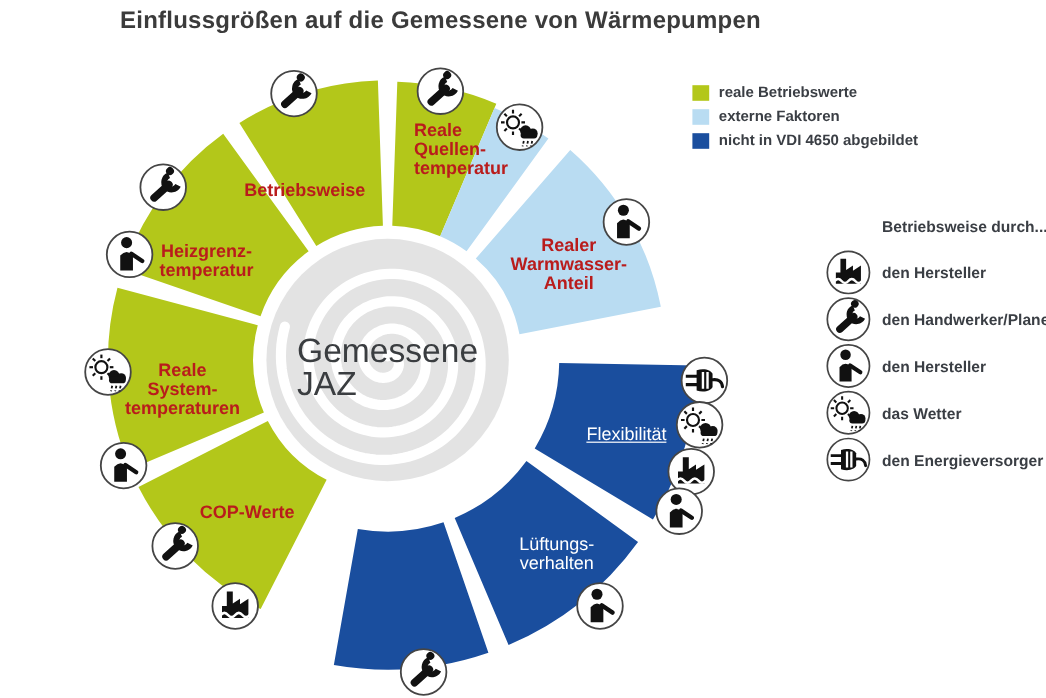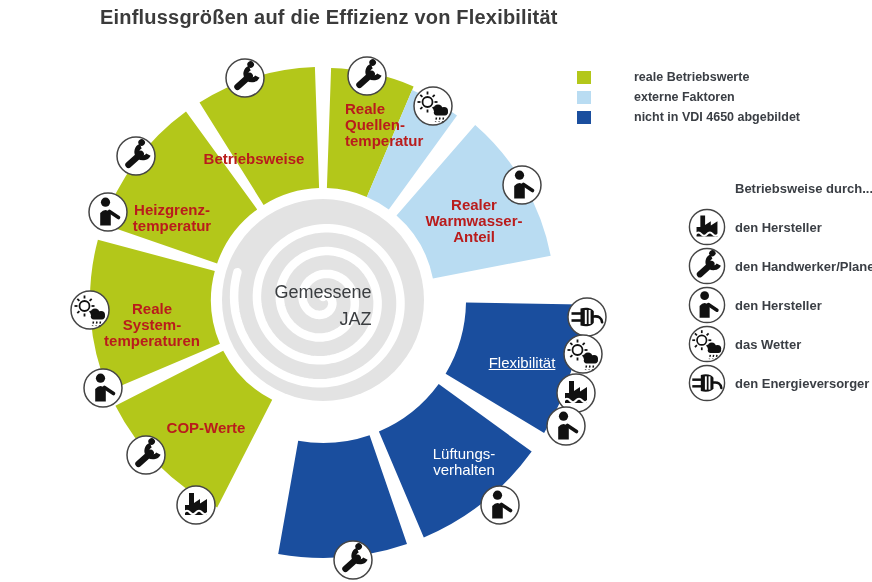--- a/index.html
+++ b/index.html
@@ -6,25 +6,25 @@
   .stage{position:relative;width:872px;height:582px;background:#fff;overflow:hidden;
          font-family:"Liberation Sans",sans-serif;}
   .title{position:absolute;left:100px;top:6px;font-size:20px;font-weight:700;color:#3b3b3b;letter-spacing:.2px;}
   #wheel{position:absolute;left:0;top:0;}
   #segment-labels{position:absolute;left:0;top:0;width:872px;height:582px;pointer-events:none;}
   .seg-label{position:absolute;font-size:15px;line-height:16px;font-weight:600;color:#b91c1c;
              text-align:center;transform:translateX(-50%);white-space:nowrap;}
   .seg-label.light{color:#ffffff;font-weight:400;}
   .seg-label.left{transform:none;text-align:left;}
   .center-label{position:absolute;left:323px;top:279px;transform:translateX(-50%);
-                font-size:18px;line-height:27px;color:#3a3d40;text-align:right;white-space:nowrap;}
+                font-size:28px;line-height:27px;color:#3a3d40;text-align:left;white-space:nowrap;}
   .legend{position:absolute;left:577px;top:70px;}
   .legend-row{display:flex;align-items:center;height:14px;margin-bottom:6px;}
   .legend-swatch{width:14px;height:13px;margin-right:8px;flex:none;}
-  .legend-label{font-size:12.5px;color:#3a3e44;font-weight:600;white-space:nowrap;margin-left:35px;}
+  .legend-label{font-size:12.5px;color:#3a3e44;font-weight:600;white-space:nowrap;}
   .key-heading{position:absolute;left:735px;top:181px;font-size:13px;font-weight:700;color:#3a3e44;white-space:nowrap;}
   .key-list{position:absolute;left:688px;top:208px;}
   .key-row{display:flex;align-items:center;height:38px;margin-bottom:1px;}
   .key-row svg{flex:none;margin-right:9px;}
   .key-label{font-size:13px;color:#3a3e44;font-weight:600;white-space:nowrap;text-align:center;}
 </style>
 </head>
 <body>
 
 <svg aria-hidden="true" style="position:absolute;width:0;height:0">
@@ -72,21 +72,21 @@
     <path d="M13.5 11.5 C20 9.5 25.5 11.5 26.8 14.5 V25.5 C25.5 28.5 20 30.5 13.5 28.5 z" fill="#111"></path>
     <line x1="18.8" y1="13" x2="18.8" y2="27" stroke="#fff" stroke-width="2"></line>
     <line x1="22.6" y1="13" x2="22.6" y2="27" stroke="#fff" stroke-width="2"></line>
     <path d="M26.8 19.5 q7.5 -1 8.3 5.8" fill="none" stroke="#111" stroke-width="2.6" stroke-linecap="round"></path>
   </symbol>
 </defs>
 </svg>
 
 <div class="stage">
 
-  <div class="title">Einflussgrößen auf die Effizienz von Flexibilität</div>
+  <div class="title">Einflussgrößen auf die Gemessene von Wärmepumpen</div>
 
   <svg id="wheel" width="872" height="582" viewBox="0 0 872 582">
     <g id="hub">
         <circle cx="323" cy="300" r="101" fill="#e3e3e3"></circle>
         <path d="M323.0 297.0 L323.2 296.8 L323.4 296.6 L323.6 296.4 L323.9 296.3 L324.1 296.1 L324.4 296.0 L324.7 295.9 L325.0 295.8 L325.4 295.8 L325.7 295.7 L326.1 295.7 L326.5 295.7 L326.8 295.8 L327.2 295.9 L327.6 296.0 L328.0 296.1 L328.4 296.3 L328.7 296.5 L329.1 296.7 L329.5 297.0 L329.8 297.3 L330.2 297.6 L330.5 298.0 L330.8 298.4 L331.1 298.8 L331.3 299.2 L331.6 299.7 L331.8 300.2 L332.0 300.7 L332.1 301.2 L332.2 301.8 L332.3 302.4 L332.4 303.0 L332.4 303.6 L332.4 304.2 L332.3 304.8 L332.2 305.4 L332.0 306.0 L331.8 306.7 L331.6 307.3 L331.3 307.9 L331.0 308.5 L330.6 309.1 L330.2 309.7 L329.8 310.3 L329.3 310.8 L328.8 311.4 L328.2 311.9 L327.6 312.3 L326.9 312.8 L326.3 313.2 L325.5 313.5 L324.8 313.9 L324.0 314.1 L323.2 314.4 L322.4 314.6 L321.5 314.7 L320.7 314.8 L319.8 314.9 L318.9 314.9 L318.0 314.8 L317.1 314.7 L316.2 314.5 L315.3 314.3 L314.3 314.0 L313.4 313.7 L312.6 313.3 L311.7 312.8 L310.8 312.3 L310.0 311.7 L309.2 311.1 L308.4 310.4 L307.7 309.7 L307.0 308.9 L306.3 308.0 L305.7 307.2 L305.1 306.2 L304.6 305.3 L304.1 304.3 L303.7 303.2 L303.3 302.1 L303.0 301.0 L302.8 299.9 L302.6 298.7 L302.5 297.5 L302.5 296.3 L302.5 295.1 L302.7 293.9 L302.8 292.7 L303.1 291.5 L303.4 290.3 L303.8 289.1 L304.3 287.9 L304.9 286.7 L305.5 285.6 L306.2 284.5 L306.9 283.4 L307.8 282.4 L308.7 281.4 L309.6 280.4 L310.7 279.5 L311.8 278.7 L312.9 277.9 L314.1 277.1 L315.4 276.5 L316.6 275.9 L318.0 275.3 L319.4 274.9 L320.8 274.5 L322.2 274.2 L323.7 274.0 L325.2 273.9 L326.7 273.9 L328.2 273.9 L329.7 274.0 L331.3 274.3 L332.8 274.6 L334.3 275.0 L335.8 275.5 L337.3 276.1 L338.7 276.8 L340.2 277.5 L341.5 278.4 L342.9 279.3 L344.2 280.3 L345.4 281.5 L346.6 282.6 L347.7 283.9 L348.8 285.2 L349.8 286.6 L350.7 288.1 L351.5 289.6 L352.2 291.2 L352.9 292.8 L353.5 294.5 L353.9 296.2 L354.3 297.9 L354.6 299.7 L354.8 301.5 L354.8 303.3 L354.8 305.2 L354.6 307.0 L354.4 308.9 L354.0 310.7 L353.6 312.5 L353.0 314.3 L352.3 316.1 L351.5 317.9 L350.6 319.6 L349.6 321.2 L348.5 322.9 L347.3 324.4 L346.1 325.9 L344.7 327.4 L343.2 328.7 L341.7 330.0 L340.0 331.2 L338.3 332.3 L336.5 333.3 L334.7 334.2 L332.8 335.0 L330.8 335.7 L328.8 336.3 L326.8 336.8 L324.7 337.1 L322.6 337.4 L320.4 337.5 L318.3 337.5 L316.1 337.4 L313.9 337.1 L311.8 336.7 L309.6 336.2 L307.5 335.6 L305.4 334.9 L303.4 334.0 L301.4 333.0 L299.4 331.9 L297.5 330.6 L295.7 329.3 L293.9 327.8 L292.2 326.3 L290.6 324.6 L289.1 322.8 L287.6 321.0 L286.3 319.0 L285.1 317.0 L284.0 314.9 L283.0 312.7 L282.2 310.5 L281.4 308.2 L280.8 305.8 L280.4 303.5 L280.0 301.0 L279.8 298.6 L279.8 296.1 L279.9 293.6 L280.1 291.1 L280.5 288.7 L281.0 286.2 L281.6 283.8 L282.4 281.4 L283.4 279.0 L284.5 276.7 L285.7 274.4 L287.0 272.2 L288.5 270.1 L290.1 268.0 L291.9 266.0 L293.7 264.2 L295.7 262.4 L297.7 260.7 L299.9 259.2 L302.2 257.7 L304.5 256.4 L307.0 255.3 L309.5 254.2 L312.1 253.3 L314.7 252.6 L317.4 252.0 L320.1 251.5 L322.9 251.2 L325.6 251.1 L328.4 251.1 L331.2 251.3 L334.0 251.6 L336.8 252.1 L339.6 252.8 L342.3 253.6 L345.0 254.6 L347.7 255.8 L350.2 257.1 L352.8 258.5 L355.2 260.1 L357.6 261.9 L359.8 263.7 L362.0 265.7 L364.0 267.9 L365.9 270.2 L367.7 272.5 L369.4 275.0 L371.0 277.6 L372.3 280.3 L373.6 283.1 L374.7 285.9 L375.6 288.8 L376.3 291.8 L376.9 294.8 L377.3 297.9 L377.6 301.0 L377.6 304.1 L377.5 307.2 L377.2 310.3 L376.7 313.5 L376.1 316.6 L375.3 319.6 L374.3 322.6 L373.1 325.6 L371.7 328.5 L370.2 331.3 L368.5 334.1 L366.6 336.8 L364.6 339.3 L362.5 341.8 L360.2 344.1 L357.7 346.3 L355.2 348.4 L352.5 350.3 L349.6 352.1 L346.7 353.7 L343.7 355.2 L340.6 356.5 L337.4 357.6 L334.2 358.5 L330.8 359.2 L327.5 359.8 L324.1 360.2 L320.7 360.3 L317.2 360.3 L313.8 360.1 L310.3 359.7 L306.9 359.0 L303.5 358.2 L300.1 357.2 L296.8 356.0 L293.6 354.6 L290.4 353.0 L287.4 351.3 L284.4 349.3 L281.5 347.2 L278.7 344.9 L276.1 342.5 L273.6 339.9 L271.2 337.1 L269.0 334.2 L267.0 331.2 L265.1 328.1 L263.4 324.8 L261.9 321.5 L260.6 318.0 L259.5 314.5 L258.6 310.9 L257.8 307.2 L257.3 303.5 L257.0 299.8 L256.9 296.0 L257.1 292.3 L257.4 288.5 L258.0 284.7 L258.7 281.0 L259.7 277.3 L260.9 273.7 L262.3 270.1 L264.0 266.6 L265.8 263.2 L267.8 259.9 L270.0 256.7 L272.4 253.6 L275.0 250.6 L277.7 247.8 L280.6 245.2 L283.7 242.7 L286.9 240.4 L290.2 238.2 L293.7 236.3 L297.3 234.5 L301.0 233.0 L304.8 231.6 L308.7 230.5 L312.6 229.6 L316.6 228.9 L320.6 228.5 L324.7 228.2 L328.8 228.3 L332.9 228.5 L337.0 229.0 L341.1 229.7 L345.1 230.6 L349.1 231.8 L353.0 233.2 L356.8 234.8 L360.6 236.7 L364.2 238.7 L367.8 241.0 L371.2 243.5 L374.5 246.2 L377.6 249.0 L380.6 252.1 L383.3 255.3 L386.0 258.7 L388.4 262.3 L390.6 265.9 L392.6 269.7 L394.4 273.7 L396.0 277.7 L397.4 281.9 L398.5 286.1 L399.3 290.4 L400.0 294.7 L400.4 299.1 L400.5 303.5 L400.4 307.9 L400.0 312.3 L399.4 316.7 L398.5 321.1 L397.4 325.4 L396.0 329.7 L394.4 333.9 L392.5 338.0 L390.4 342.0 L388.1 345.8 L385.6 349.6 L382.8 353.2 L379.8 356.7 L376.7 360.0 L373.3 363.1 L369.8 366.0 L366.0 368.7 L362.2 371.2 L358.1 373.5 L354.0 375.6 L349.7 377.4 L345.3 379.0 L340.8 380.4 L336.3 381.5 L331.6 382.3 L327.0 382.9 L322.3 383.2 L317.5 383.2 L312.8 383.0 L308.0 382.4 L303.3 381.7 L298.7 380.6 L294.1 379.3 L289.5 377.7 L285.1 375.9 L280.7 373.8 L276.5 371.4 L272.4 368.8 L268.4 366.0 L264.6 362.9 L261.0 359.7 L257.5 356.2 L254.3 352.5 L251.2 348.6 L248.4 344.6 L245.8 340.4 L243.5 336.0 L241.3 331.5 L239.5 326.9 L237.9 322.1 L236.6 317.3 L235.5 312.4 L234.8 307.4 L234.3 302.4 L234.1 297.3 L234.2 292.3 L234.5 287.2 L235.2 282.2 L236.2 277.1 L237.4 272.2" fill="none" stroke="#ffffff" stroke-width="8.5" stroke-linecap="round"></path>
       </g>
     <g id="wedges">
         <path d="M199.5,102.4 A233 233 0 0 1 314.9,67.1 L319.1,188.1 A112 112 0 0 0 263.6,205.0 Z" fill="#b3c71a"></path>
         <path d="M331.1,68.1 A232 232 0 0 1 413.6,86.4 L366.8,196.9 A112 112 0 0 0 326.9,188.1 Z" fill="#b3c71a"></path>
         <path d="M412.1,90.1 A228 228 0 0 1 457.0,115.5 L388.8,209.4 A112 112 0 0 0 366.8,196.9 Z" fill="#b9dcf2"></path>

